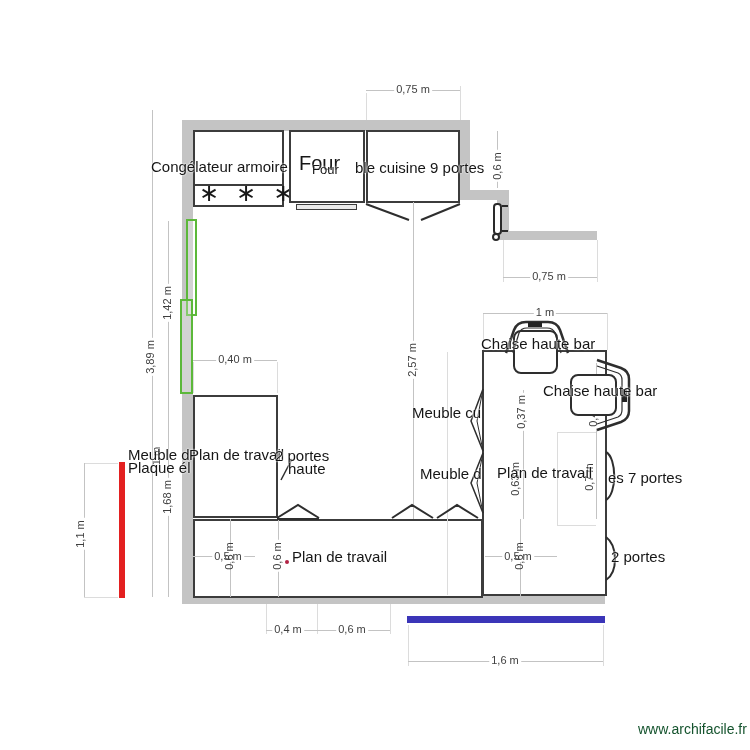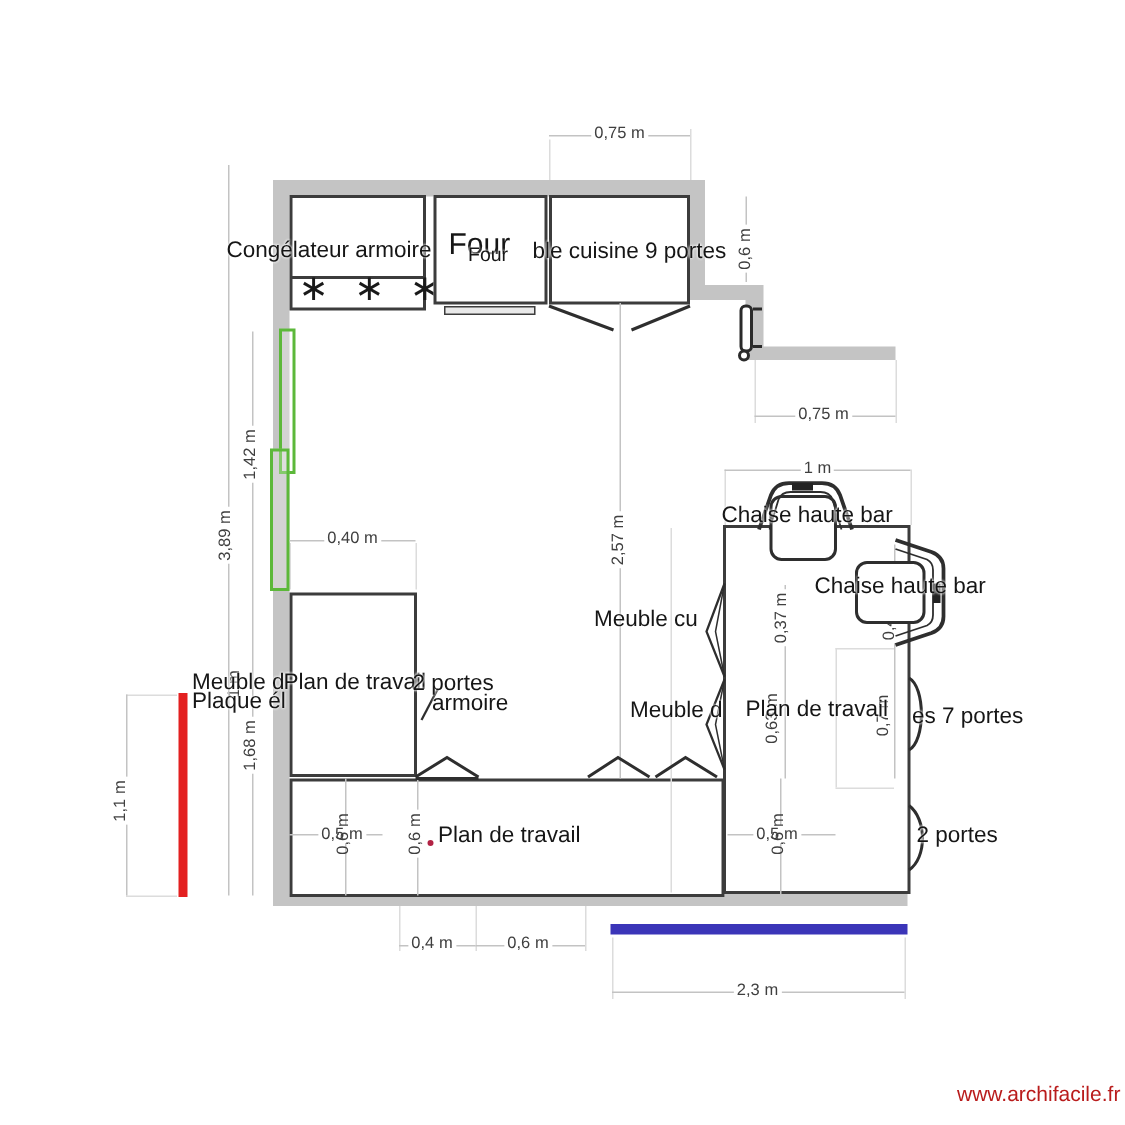--- a/index.html
+++ b/index.html
@@ -11,21 +11,21 @@
   .ext{position:absolute;background:#dcdcdc;z-index:1;}
   .diml{position:absolute;background:#c3c3c3;z-index:6;}
   .dimtxt{position:absolute;font-size:11px;color:#3f3f3f;background:#fff;padding:0 2px;
           white-space:nowrap;z-index:6;transform:translate(-50%,-50%);line-height:12px;}
   .dimtxt.rot{transform:translate(-50%,-50%) rotate(-90deg);}
   .lbl{position:absolute;font-size:15px;color:#161616;white-space:nowrap;z-index:8;line-height:16px;
        text-shadow:0 0 2px #fff,0 0 2px #fff;}
   .seat{position:absolute;background:#fff;border:2px solid #2e2e2e;border-radius:8px;box-sizing:border-box;z-index:7;}
   #doorsvg{position:absolute;left:0;top:0;z-index:7;pointer-events:none;}
   .marker{position:absolute;z-index:4;}
-  .wm{position:absolute;font-size:14px;color:#b91c1c;z-index:9;white-space:nowrap;}
+  .wm{position:absolute;font-size:14px;color:#14532d;z-index:9;white-space:nowrap;}
 </style>
 </head>
 <body>
 
 <div id="canvas">
 
   <div class="ext" style="left:366px;top:93px;width:1px;height:37px"></div>
   <div class="ext" style="left:460px;top:86px;width:1px;height:34px"></div>
   <div class="ext" style="left:503px;top:240px;width:1px;height:42px"></div>
   <div class="ext" style="left:597px;top:240px;width:1px;height:42px"></div>
@@ -145,36 +145,36 @@
   <span class="dimtxt rot" style="left:593px;top:413px">0,4 m</span>
   <span class="dimtxt rot" style="left:515px;top:479px">0,63 m</span>
   <span class="dimtxt rot" style="left:589px;top:477px">0,7 m</span>
   <span class="dimtxt" style="left:228px;top:556px">0,5 m</span>
   <span class="dimtxt rot" style="left:229px;top:556px;background:transparent">0,6 m</span>
   <span class="dimtxt rot" style="left:277px;top:556px">0,6 m</span>
   <span class="dimtxt" style="left:518px;top:556px">0,5 m</span>
   <span class="dimtxt rot" style="left:519px;top:556px;background:transparent">0,6 m</span>
   <span class="dimtxt" style="left:288px;top:629px">0,4 m</span>
   <span class="dimtxt" style="left:352px;top:629px">0,6 m</span>
-  <span class="dimtxt" style="left:505px;top:660px">2,3 m</span>
+  <span class="dimtxt" style="left:505px;top:660px">1,6 m</span>
   <span class="dimtxt rot" style="left:80px;top:534px">1,1 m</span>
 
   <span class="lbl" style="left:151px;top:159px">Congélateur armoire</span>
   <span class="lbl" style="left:299px;top:155px;font-size:20px">Four</span>
   <span class="lbl" style="left:312px;top:162px;font-size:13px">Four</span>
   <span class="lbl" style="left:355px;top:160px">ble cuisine 9 portes</span>
   <span class="lbl" style="left:481px;top:336px">Chaise haute bar</span>
   <span class="lbl" style="left:543px;top:383px">Chaise haute bar</span>
-  <span class="lbl" style="left:396px;top:405px">Meuble cu</span>
+  <span class="lbl" style="left:412px;top:405px">Meuble cu</span>
   <span class="lbl" style="left:420px;top:466px">Meuble d</span>
   <span class="lbl" style="left:497px;top:465px">Plan de travail</span>
   <span class="lbl" style="left:608px;top:470px">es 7 portes</span>
   <span class="lbl" style="left:611px;top:549px">2 portes</span>
   <span class="lbl" style="left:128px;top:447px">Meuble d</span>
   <span class="lbl" style="left:189px;top:447px">Plan de travail</span>
   <span class="lbl" style="left:275px;top:448px">2 portes</span>
   <span class="lbl" style="left:128px;top:460px">Plaque él</span>
-  <span class="lbl" style="left:288px;top:461px">armoire</span>
+  <span class="lbl" style="left:288px;top:461px">haute</span>
   <span class="lbl" style="left:292px;top:549px">Plan de travail</span>
 
   <span class="wm" style="left:638px;top:721px">www.archifacile.fr</span>
 
 </div>
 
 </body></html>

